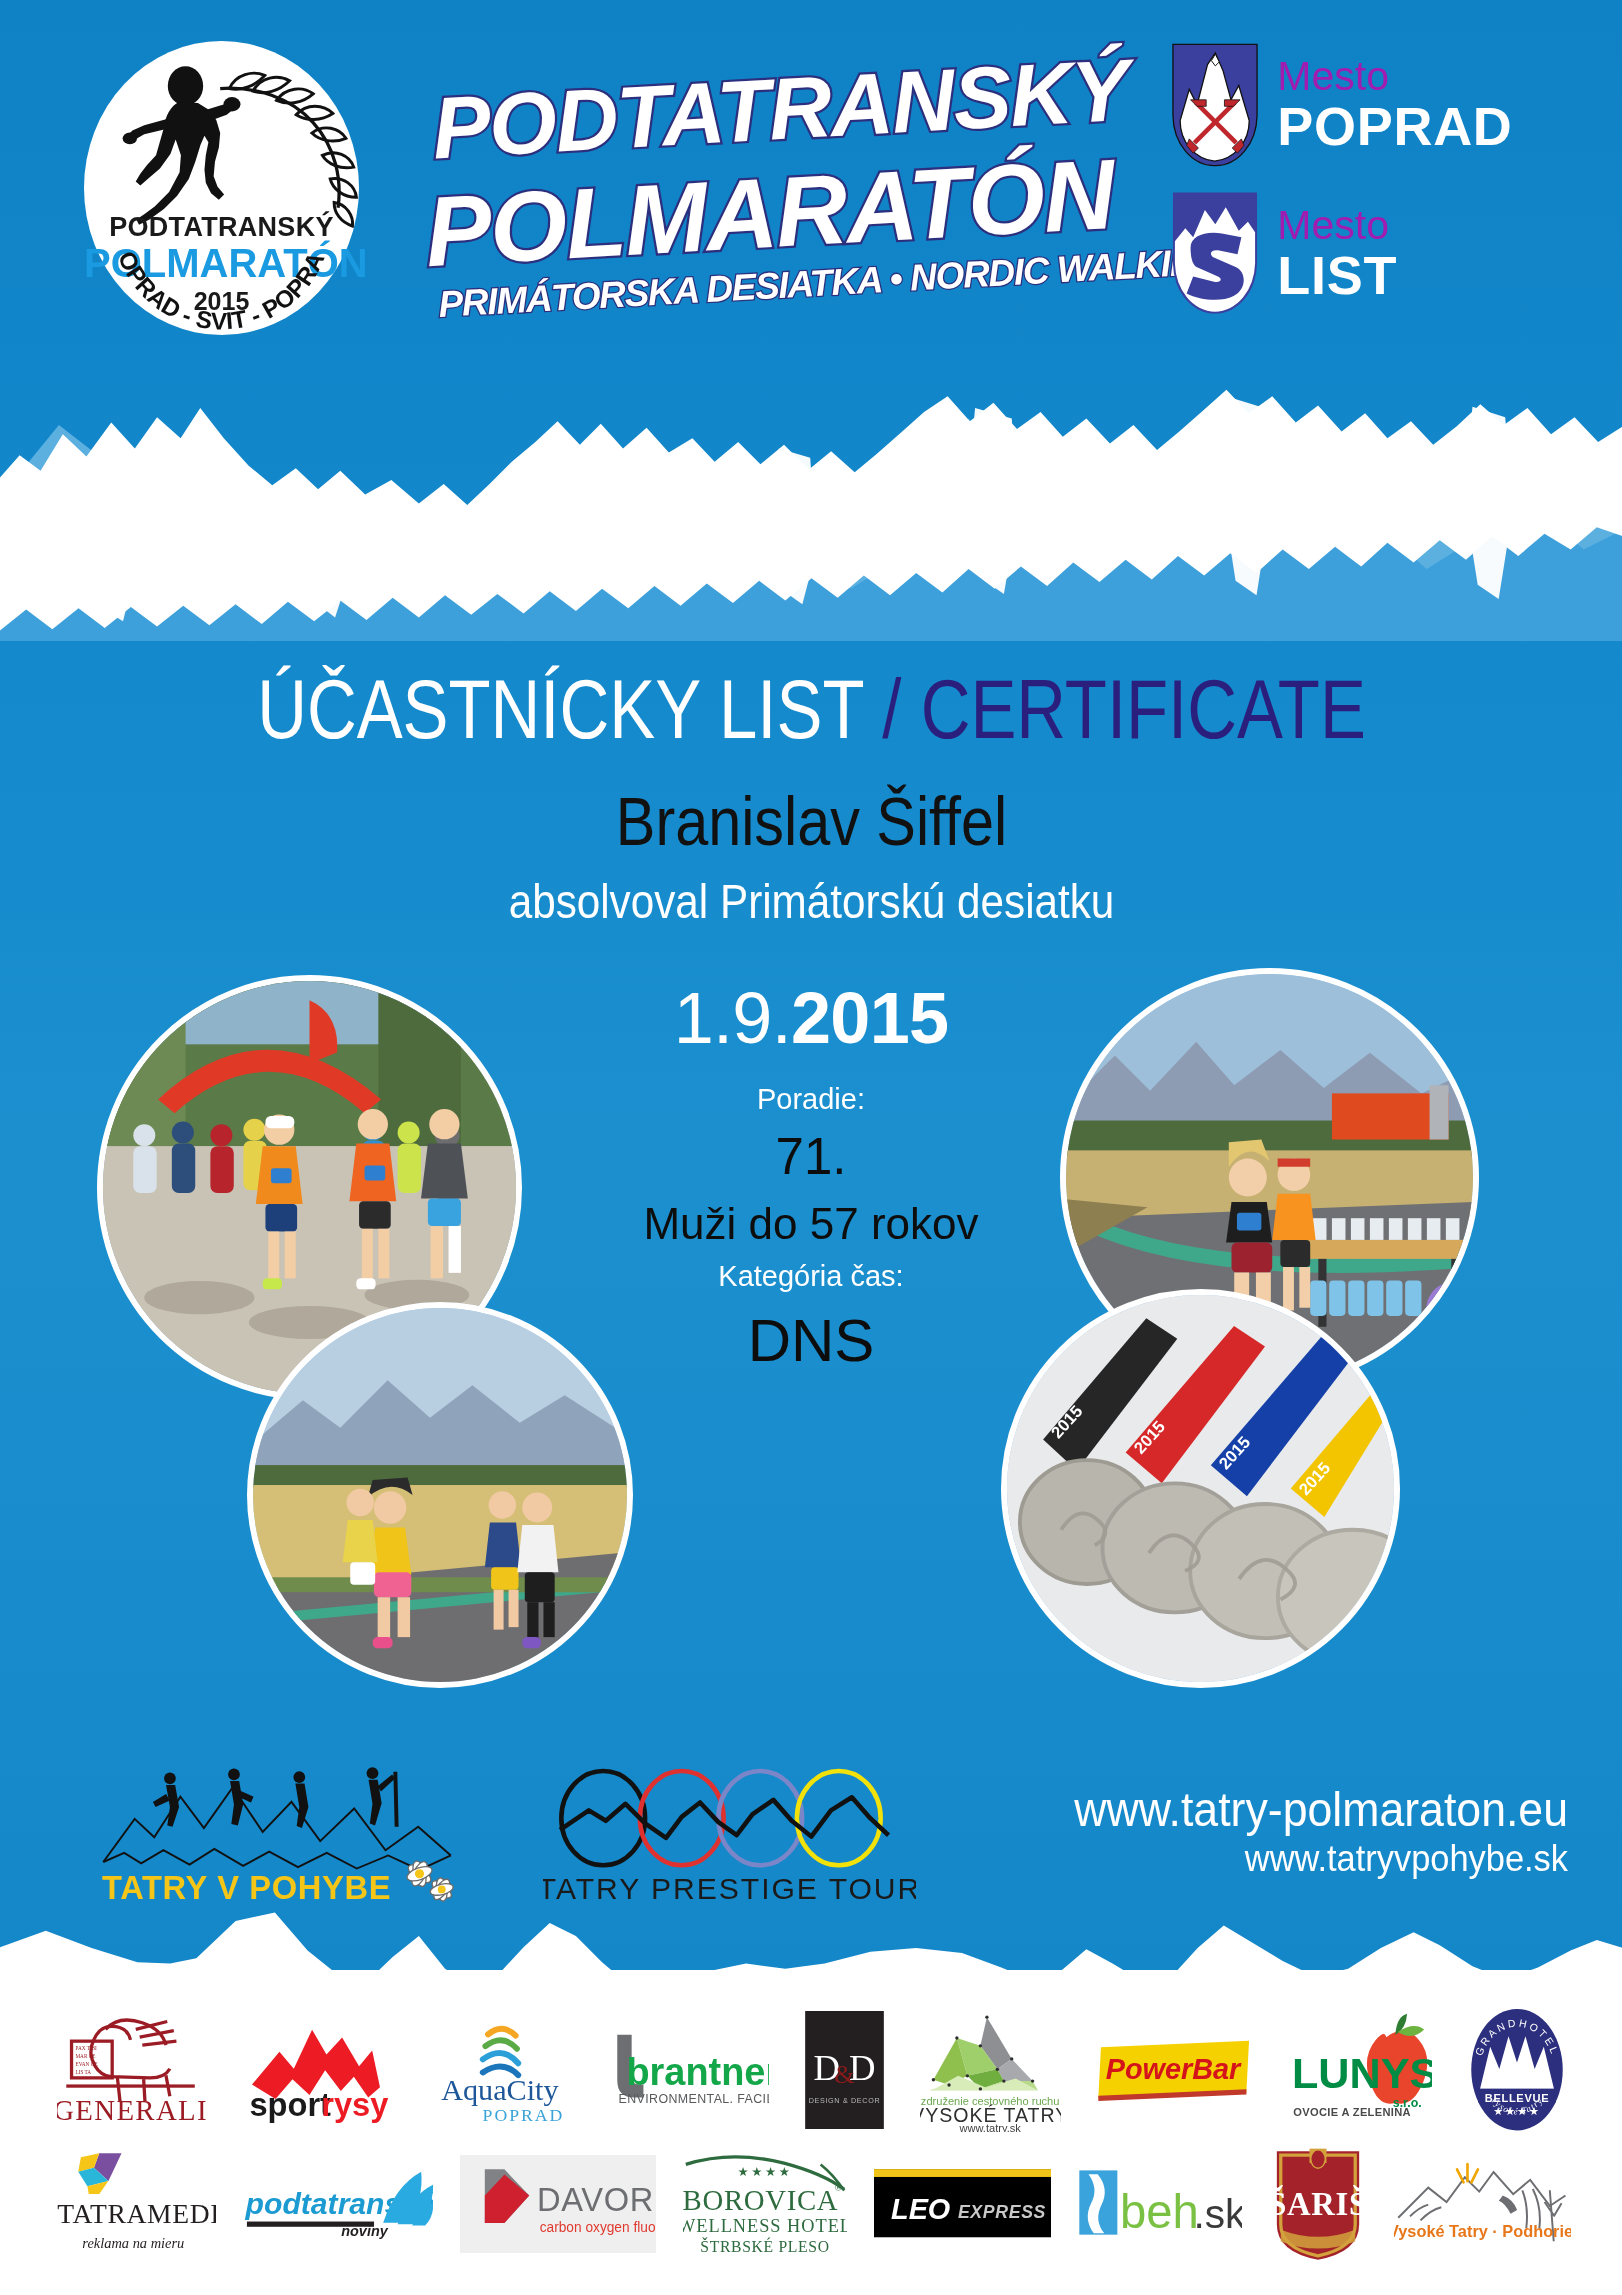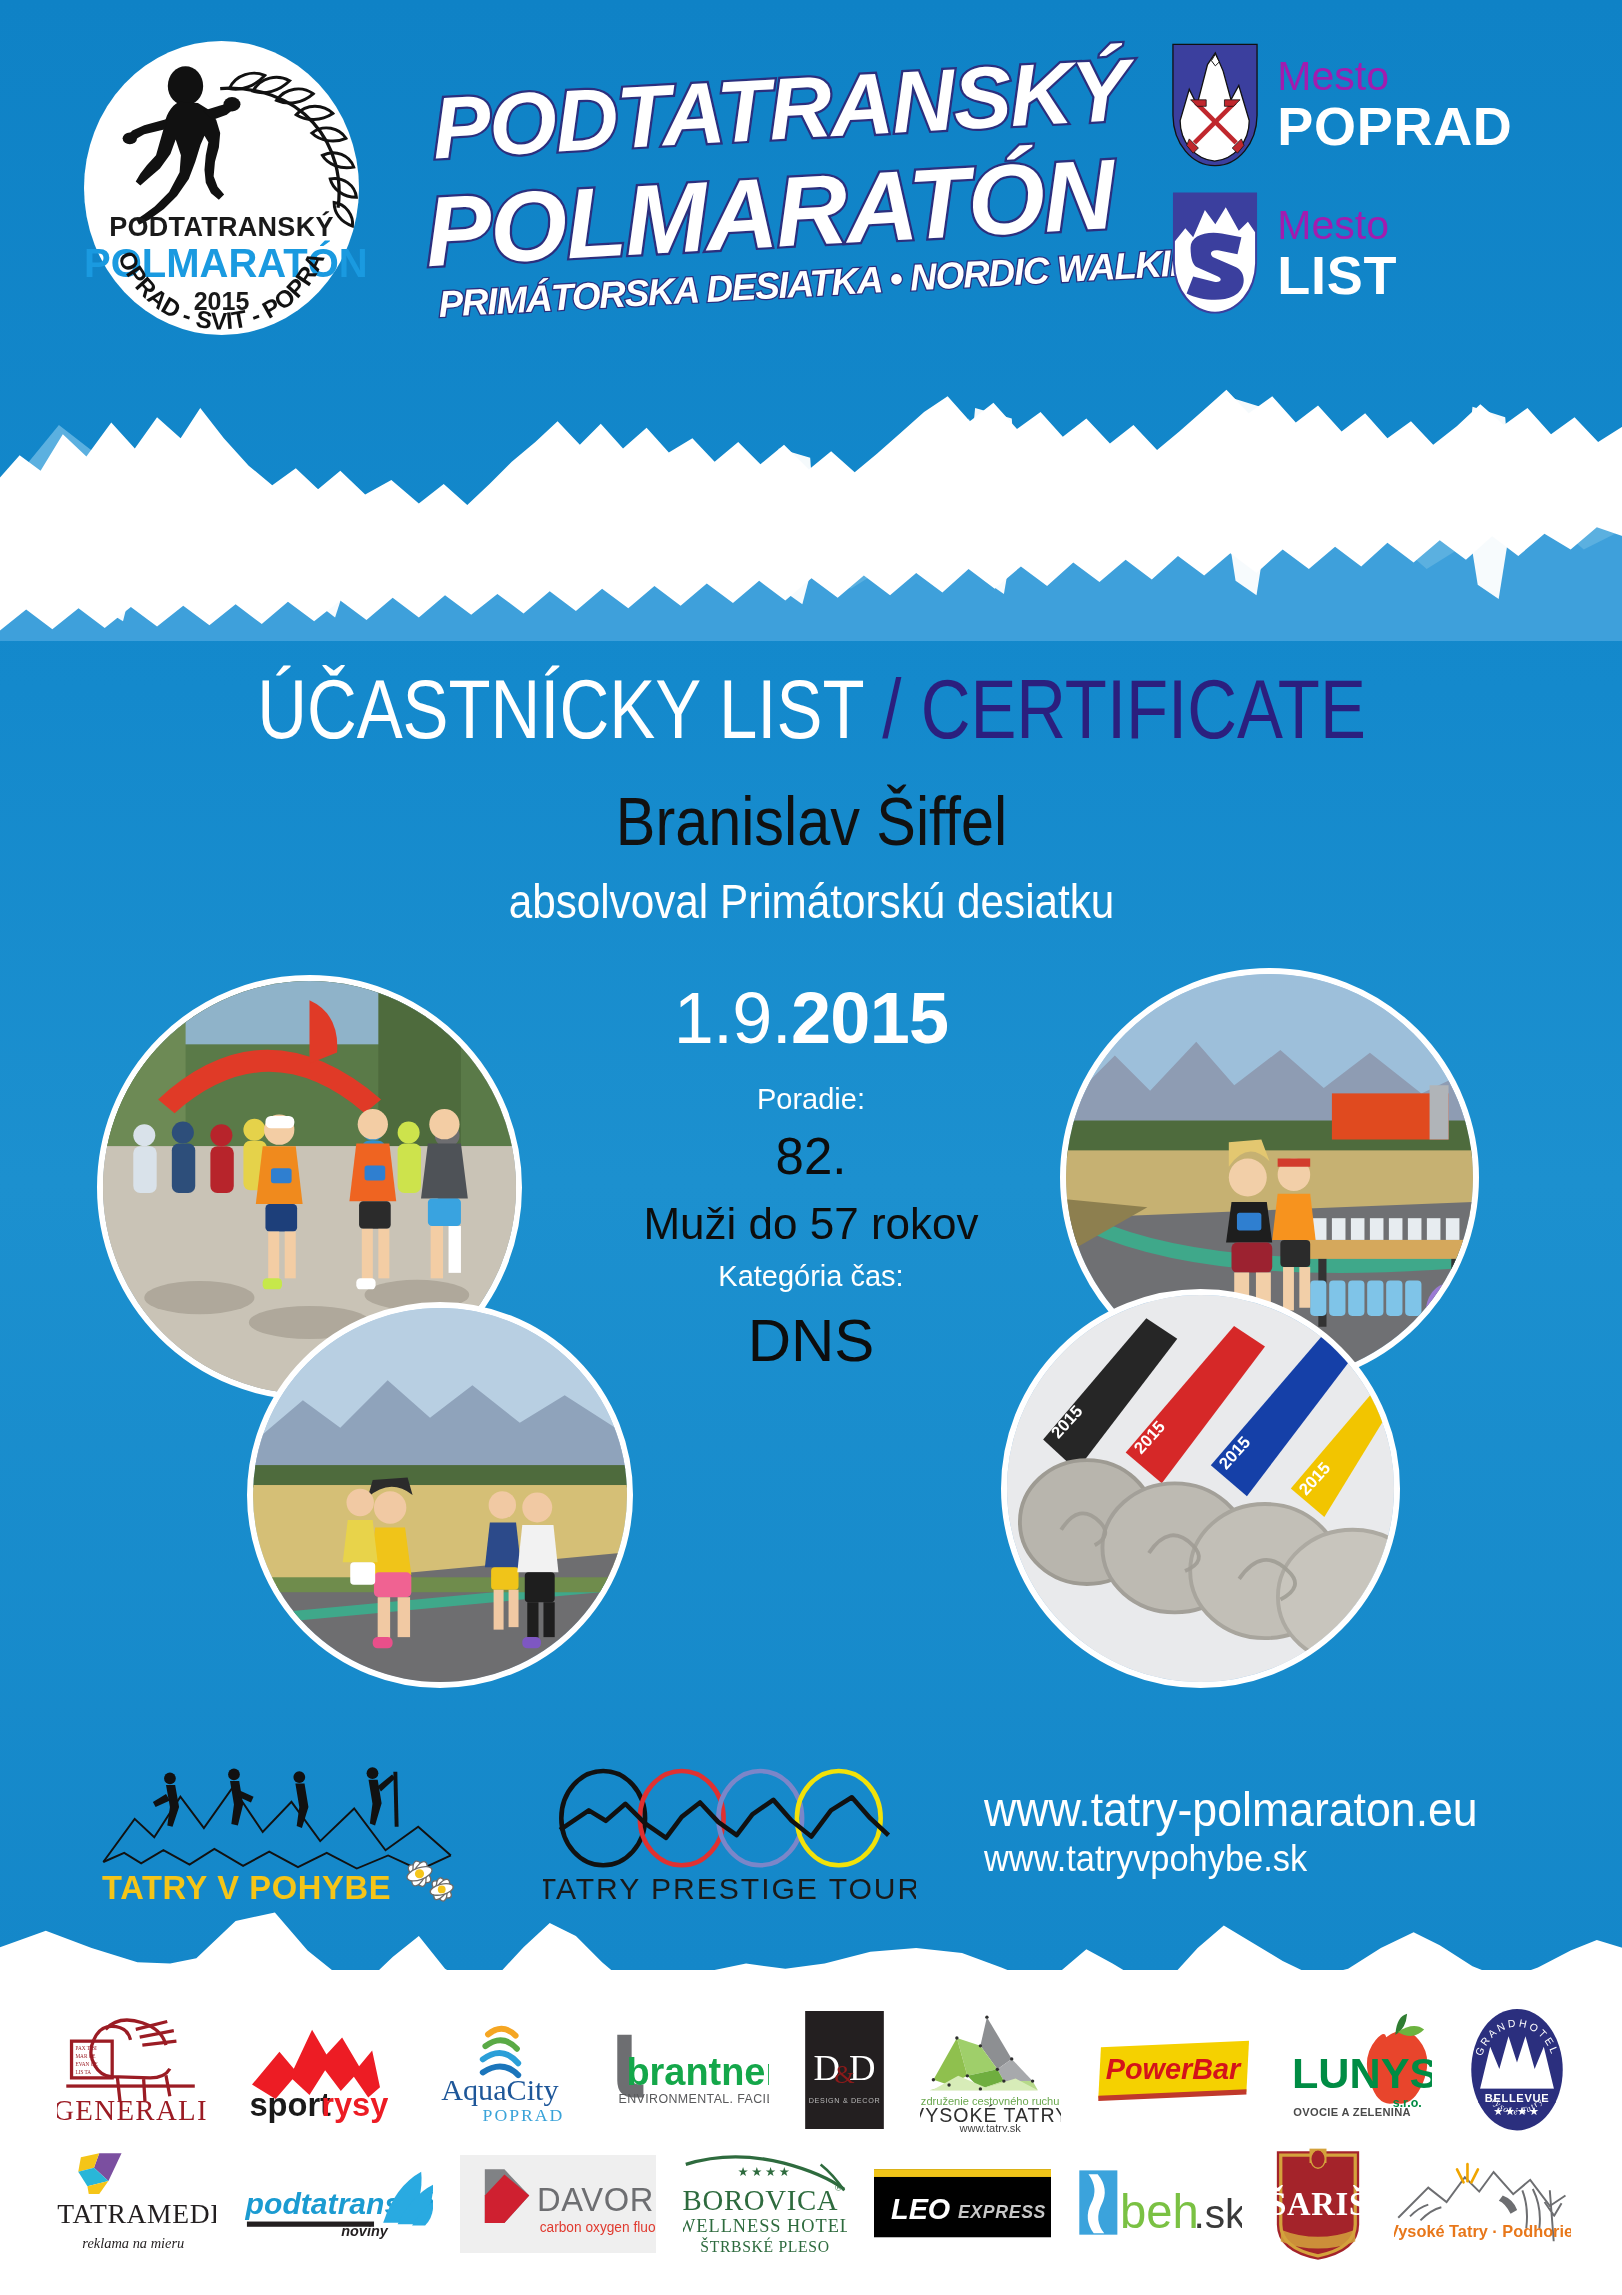--- a/index.html
+++ b/index.html
@@ -110,21 +110,21 @@
   }
   #photo-start { left:97px;  top:975px; width:425px; height:425px; }
   #photo-field { left:247px;  top:1302px; width:386px; height:386px; z-index:7; }
   #photo-aid   { left:1060px; top:968px; width:419px; height:419px; }
   #photo-medals{ left:1001px; top:1289px; width:399px; height:399px; z-index:7; }
   .photo-circle svg{ display:block; width:100%; height:100%; }
 
   
   #tvp-logo{ position:absolute; left:98px; top:1764px; width:366px; height:147px; z-index:8; }
   #tpt-logo{ position:absolute; left:543px; top:1767px; width:373px; height:141px; z-index:8; }
-  #urls{ position:absolute; left:962px; top:1783px; width:628px; z-index:8; text-align:left; }
+  #urls{ position:absolute; left:962px; top:1783px; width:628px; z-index:8; text-align:right; }
   #url-main{ font-size:48px; color:#ffffff; line-height:1.12; transform:scaleX(0.93); transform-origin:center; }
   #url-sec { font-size:37px; color:#ffffff; line-height:1.18; transform:scaleX(0.93); transform-origin:center; }
 
   
   #sponsors{ position:absolute; left:0; top:1999px; width:1623px; height:296px; background:#ffffff; z-index:9; }
   .spon-row{ display:flex; align-items:center; justify-content:space-around; width:1623px; padding:0 39px; }
   #spon-row-1{ height:141px; }
   #spon-row-2{ height:128px; }
   .spon{ display:flex; align-items:center; justify-content:center; height:100%; }
   .spon svg{ display:block; }
@@ -253,21 +253,21 @@
 </div>
 
 <div id="athlete-name">Branislav Šiffel</div>
 <div id="achievement">absolvoval Primátorskú desiatku</div>
 
 <div id="result-block">
   <div id="result-date">
     <span>1.9.</span><b>2015</b>
   </div>
   <div class="res-label">Poradie:</div>
-  <div class="res-value">82.</div>
+  <div class="res-value">71.</div>
   <div class="res-value small">Muži do 57 rokov</div>
   <div class="res-label">Kategória čas:</div>
   <div class="res-value big">DNS</div>
 </div>
 
 <div class="photo-circle" id="photo-start">
   <svg viewBox="0 0 300 300">
     <rect width="300" height="300" fill="#b9b2a4"></rect>
     <rect y="0" width="300" height="120" fill="#5a7a48"></rect>
     <rect y="0" width="300" height="46" fill="#8fb3c9"></rect>

